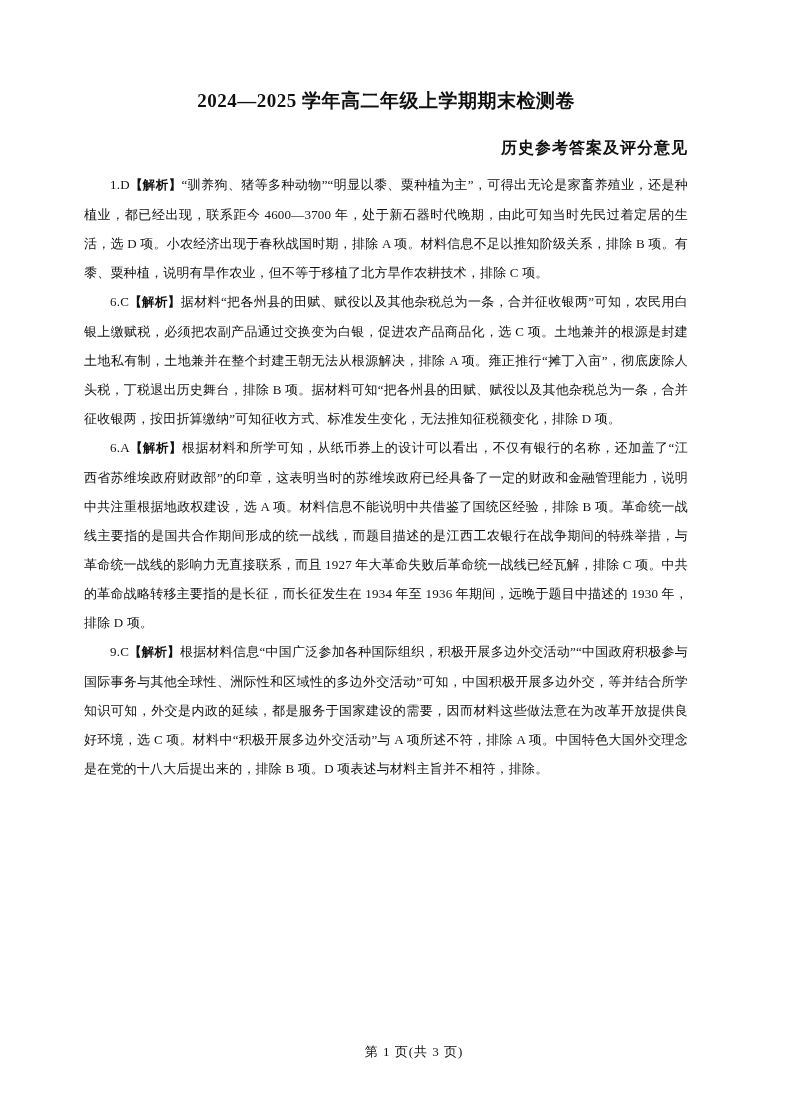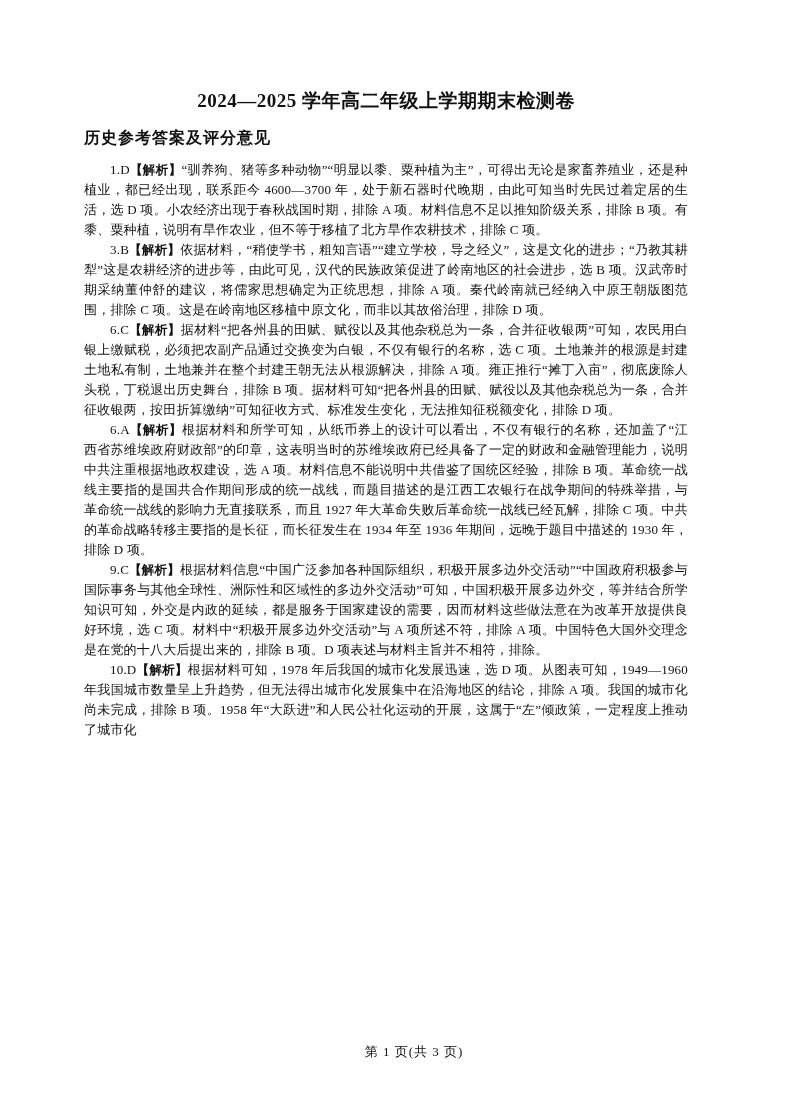--- a/index.html
+++ b/index.html
@@ -20,34 +20,34 @@
   }
   .title {
     text-align: center;
     font-size: 19px;
     font-weight: bold;
     font-family: "Liberation Serif", "DejaVu Serif", serif;
     letter-spacing: 0.5px;
     line-height: 26px;
   }
   .subtitle {
-    text-align: left;
+    text-align: right;
     font-size: 16px;
     font-weight: bold;
     font-family: "Liberation Sans", "DejaVu Sans", sans-serif;
     letter-spacing: 1px;
-    margin-top: 13px;
+    margin-top: 23px;
     line-height: 22px;
   }
   .answers {
     margin-top: 11px;
   }
   .answer {
     font-size: 13px;
-    line-height: 20px;
+    line-height: 29px;
     text-align: justify;
     text-indent: 2em;
     letter-spacing: 0.2px;
   }
   .answer .tag {
     font-weight: bold;
     font-family: "Liberation Sans", "DejaVu Sans", sans-serif;
     font-size: 12.5px;
   }
   .footer {
@@ -63,27 +63,25 @@
 </head>
 <body>
 
 <div class="page">
   <h1 class="title">2024—2025 学年高二年级上学期期末检测卷</h1>
   <h2 class="subtitle">历史参考答案及评分意见</h2>
   <div class="answers">
   <p class="answer"><span class="lead">1.D</span><span class="tag">【解析】</span><span class="text">“驯养狗、猪等多种动物”“明显以黍、粟种植为主”，可得出无论是家畜养殖业，还是种植业，都已经出现，联系距今 4600—3700 年，处于新石器时代晚期，由此可知当时先民过着定居的生活，选 D 项。小农经济出现于春秋战国时期，排除 A 项。材料信息不足以推知阶级关系，排除 B 项。有黍、粟种植，说明有旱作农业，但不等于移植了北方旱作农耕技术，排除 C 项。</span></p>
 
 
-  <p class="answer"><span class="lead">3.B</span><span class="tag">【解析】</span><span class="text">依据材料，“稍使学书，粗知言语”“建立学校，导之经义”，这是文化的进步；“乃教其耕犁”这是农耕经济的进步等，由此可见，汉代的民族政策促进了岭南地区的社会进步，选 B 项。汉武帝时期采纳董仲舒的建议，将儒家思想确定为正统思想，排除 A 项。秦代岭南就已经纳入中原王朝版图范围，排除 C 项。这是在岭南地区移植中原文化，而非以其故俗治理，排除 D 项。</span></p>
 
 
 
-  <p class="answer"><span class="lead">6.C</span><span class="tag">【解析】</span><span class="text">据材料“把各州县的田赋、赋役以及其他杂税总为一条，合并征收银两”可知，农民用白银上缴赋税，必须把农副产品通过交换变为白银，不仅有银行的名称，选 C 项。土地兼并的根源是封建土地私有制，土地兼并在整个封建王朝无法从根源解决，排除 A 项。雍正推行“摊丁入亩”，彻底废除人头税，丁税退出历史舞台，排除 B 项。据材料可知“把各州县的田赋、赋役以及其他杂税总为一条，合并征收银两，按田折算缴纳”可知征收方式、标准发生变化，无法推知征税额变化，排除 D 项。</span></p>
+  <p class="answer"><span class="lead">6.C</span><span class="tag">【解析】</span><span class="text">据材料“把各州县的田赋、赋役以及其他杂税总为一条，合并征收银两”可知，农民用白银上缴赋税，必须把农副产品通过交换变为白银，促进农产品商品化，选 C 项。土地兼并的根源是封建土地私有制，土地兼并在整个封建王朝无法从根源解决，排除 A 项。雍正推行“摊丁入亩”，彻底废除人头税，丁税退出历史舞台，排除 B 项。据材料可知“把各州县的田赋、赋役以及其他杂税总为一条，合并征收银两，按田折算缴纳”可知征收方式、标准发生变化，无法推知征税额变化，排除 D 项。</span></p>
 
 
   <p class="answer"><span class="lead">6.A</span><span class="tag">【解析】</span><span class="text">根据材料和所学可知，从纸币券上的设计可以看出，不仅有银行的名称，还加盖了“江西省苏维埃政府财政部”的印章，这表明当时的苏维埃政府已经具备了一定的财政和金融管理能力，说明中共注重根据地政权建设，选 A 项。材料信息不能说明中共借鉴了国统区经验，排除 B 项。革命统一战线主要指的是国共合作期间形成的统一战线，而题目描述的是江西工农银行在战争期间的特殊举措，与革命统一战线的影响力无直接联系，而且 1927 年大革命失败后革命统一战线已经瓦解，排除 C 项。中共的革命战略转移主要指的是长征，而长征发生在 1934 年至 1936 年期间，远晚于题目中描述的 1930 年，排除 D 项。</span></p>
 
   <p class="answer"><span class="lead">9.C</span><span class="tag">【解析】</span><span class="text">根据材料信息“中国广泛参加各种国际组织，积极开展多边外交活动”“中国政府积极参与国际事务与其他全球性、洲际性和区域性的多边外交活动”可知，中国积极开展多边外交，等并结合所学知识可知，外交是内政的延续，都是服务于国家建设的需要，因而材料这些做法意在为改革开放提供良好环境，选 C 项。材料中“积极开展多边外交活动”与 A 项所述不符，排除 A 项。中国特色大国外交理念是在党的十八大后提出来的，排除 B 项。D 项表述与材料主旨并不相符，排除。</span></p>
 
-  <p class="answer"><span class="lead">10.D</span><span class="tag">【解析】</span><span class="text">根据材料可知，1978 年后我国的城市化发展迅速，选 D 项。从图表可知，1949—1960 年我国城市数量呈上升趋势，但无法得出城市化发展集中在沿海地区的结论，排除 A 项。我国的城市化尚未完成，排除 B 项。1958 年“大跃进”和人民公社化运动的开展，这属于“左”倾政策，一定程度上推动了城市化</span></p>
 </div>
   <div class="footer">第 1 页(共 3 页)</div>
 </div>
 
 </body></html>

